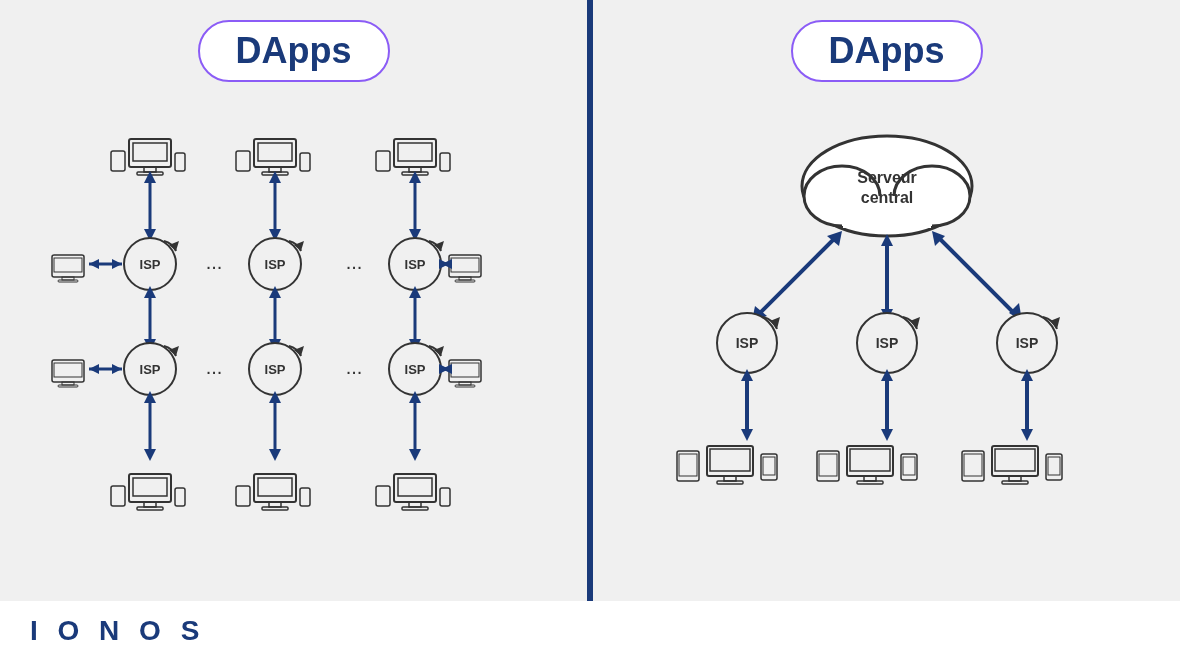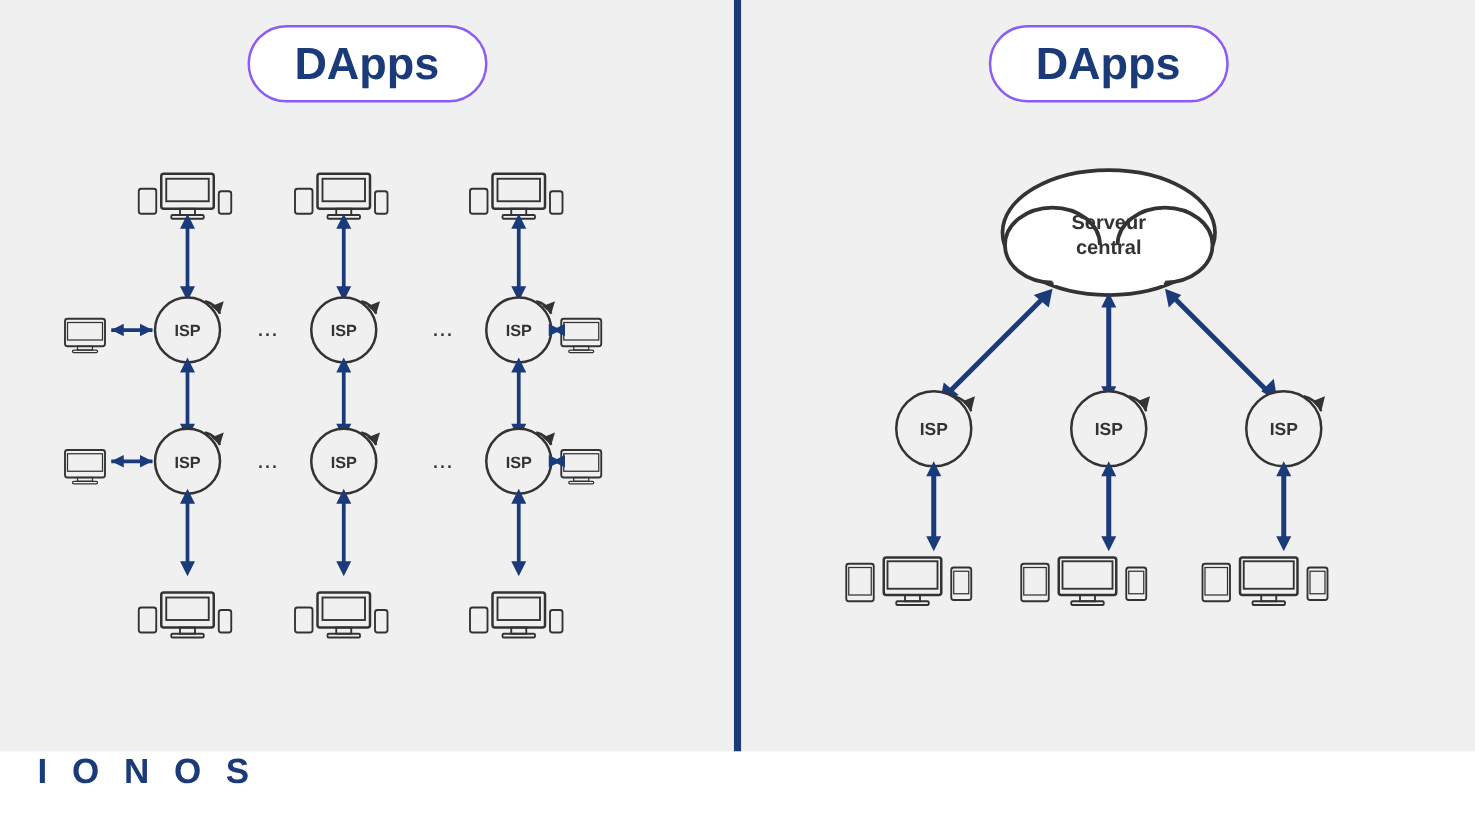--- a/index.html
+++ b/index.html
@@ -48,21 +48,21 @@
       flex: 1;
       display: flex;
       align-items: flex-end;
       justify-content: center;
     }
     
     .logo-bar {
       height: 60px;
       background: white;
       display: flex;
-      align-items: flex-start;
+      align-items: center;
       padding: 0 30px;
     }
     .logo-text {
       font-size: 28px;
       font-weight: 900;
       color: #1a3a7a;
       letter-spacing: 6px;
       font-family: Arial Black, Arial, sans-serif;
     }
   </style>

